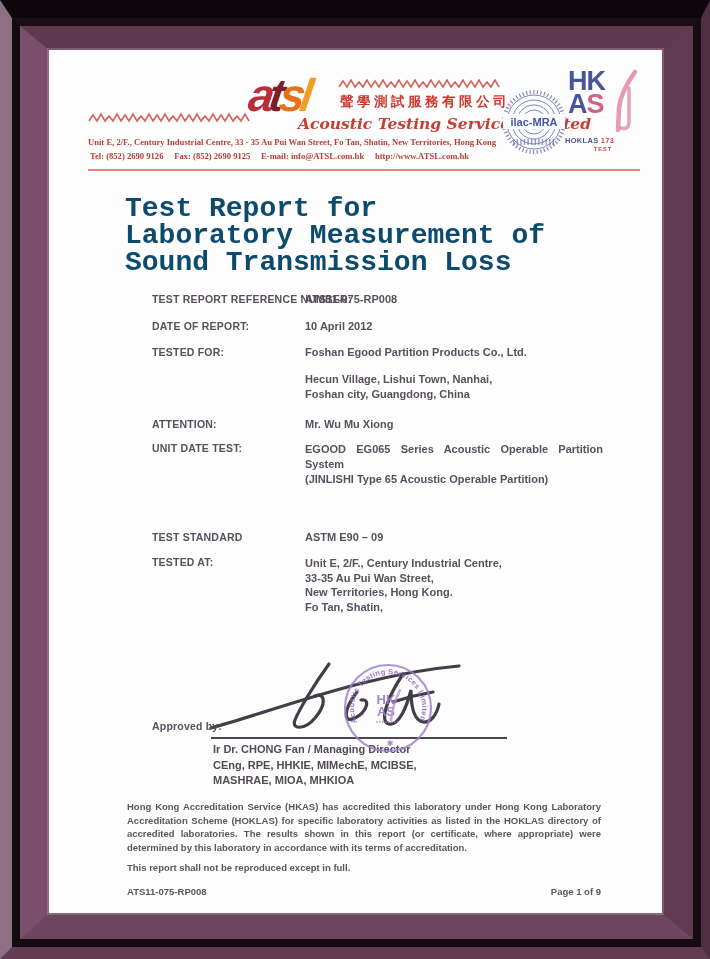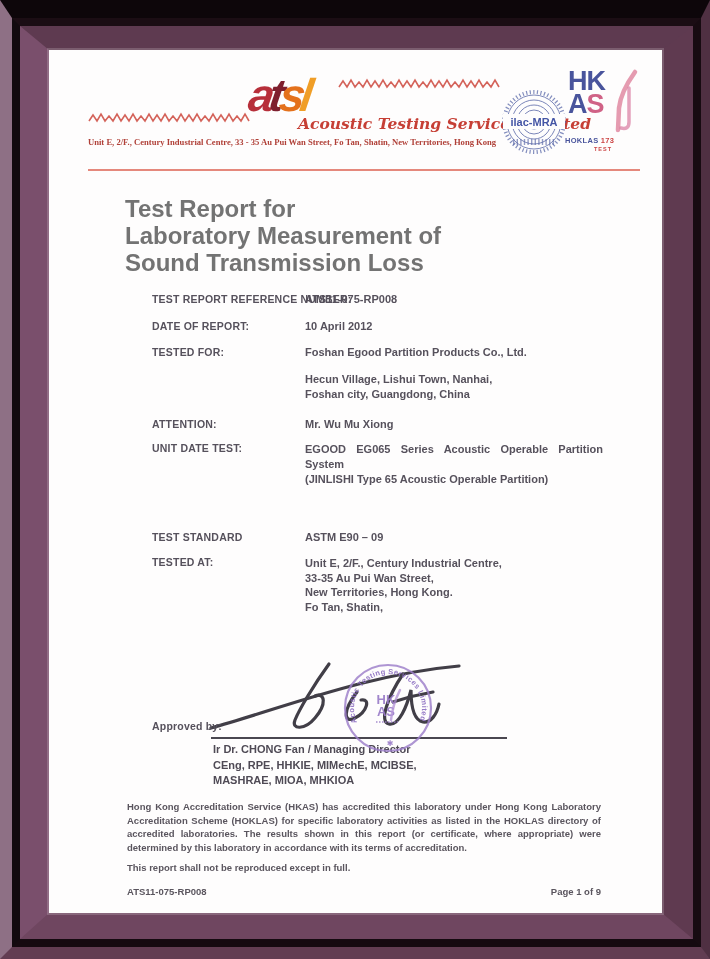--- a/index.html
+++ b/index.html
@@ -24,21 +24,21 @@
   .atsl{font-style:italic;font-weight:900;font-size:46px;letter-spacing:-5px;transform:skewX(-8deg);line-height:1;}
   .chinese{font-size:13.5px;font-weight:bold;letter-spacing:3.5px;color:#ce3a31;white-space:nowrap;}
   .script{font-family:"DejaVu Serif",serif;font-style:italic;font-weight:bold;font-size:15.5px;color:#c63f35;white-space:nowrap;}
   .addr{font-family:"Liberation Serif",serif;font-weight:bold;font-size:8.6px;color:#b04038;white-space:pre-wrap;line-height:13px;}
   .hkasblock{font-weight:900;font-size:27px;line-height:0.84;color:#49549c;letter-spacing:-1px;}
   .hoklas{font-size:7.5px;font-weight:bold;color:#49549c;letter-spacing:0.3px;}
   .hoklas .num{color:#cc4444;}
   .hoklas-sub{font-size:5.5px;font-weight:bold;color:#cc4444;text-align:center;letter-spacing:1px;}
   .sep{height:2px;background:#e5887c;}
   
-  .title{font-size:24px;font-weight:bold;color:#737373;line-height:27px;}
+  .title{font-size:28px;font-weight:bold;color:#0c4a6e;line-height:27px;font-family:Liberation Mono, monospace;}
   
   .sigline{height:2px;background:#4a4750;}
   .name{font-size:11px;font-weight:bold;color:#4f4a55;line-height:15.5px;}
   .stamp{opacity:0.92;}
   
   .foot{font-size:9.5px;font-weight:bold;color:#5a555e;line-height:13.5px;}
 </style>
 </head>
 <body>
 
@@ -53,23 +53,25 @@
           </svg>
 
           <div class="p atsl" style="left:200px;top:22px">
             <span style="color:#b72f3a">a</span><span style="color:#7e1f2e">t</span><span style="color:#e4711c">s</span><span style="color:#f09e27">l</span>
           </div>
 
           <svg class="p" style="left:289px;top:26px" width="164" height="16" viewBox="0 0 164 16">
             <path d="M1 11 L5 5 L9 11 L13 4 L17 11 L21 6 L25 11 L29 4 L33 11 L37 5 L41 11 L45 4 L49 11 L53 6 L57 11 L61 4 L65 11 L69 5 L73 11 L77 4 L81 11 L85 6 L89 11 L93 4 L97 11 L101 5 L105 11 L109 4 L113 11 L117 6 L121 11 L125 4 L129 11 L133 5 L137 11 L141 4 L145 11 L149 6 L153 11 L157 4 L161 11" fill="none" stroke="#d4635a" stroke-width="1.6"></path>
           </svg>
 
+          <div class="p chinese" style="left:291px;top:43px">聲學測試服務有限公司</div>
           <div class="p script" style="left:249px;top:64px">Acoustic Testing Services Limited</div>
 
           <div class="p addr" style="left:39px;top:86px;width:470px">Unit E, 2/F., Century Industrial Centre, 33 - 35 Au Pui Wan Street, Fo Tan, Shatin, New Territories, Hong Kong</div>
+          <div class="p addr" style="left:41px;top:100px;width:470px">Tel: (852) 2690 9126     Fax: (852) 2690 9125     E-mail: info@ATSL.com.hk     http://www.ATSL.com.hk</div>
 
           <div class="p sep" style="left:39px;top:119px;width:552px"></div>
 
           <svg class="p" style="left:452px;top:32px" width="66" height="82" viewBox="0 0 66 82">
             <circle cx="33" cy="40" r="30" fill="none" stroke="#5a68a8" stroke-width="4" stroke-dasharray="1.2 2.4" opacity="0.75"></circle>
             <circle cx="33" cy="40" r="27" fill="none" stroke="#5a68a8" stroke-width="1" opacity="0.8"></circle>
             <circle cx="33" cy="40" r="22" fill="none" stroke="#5a68a8" stroke-width="1" opacity="0.8"></circle>
             <circle cx="33" cy="40" r="17" fill="none" stroke="#5a68a8" stroke-width="1" opacity="0.8"></circle>
             <circle cx="33" cy="40" r="12" fill="none" stroke="#5a68a8" stroke-width="1" opacity="0.8"></circle>
             <circle cx="33" cy="40" r="7" fill="none" stroke="#5a68a8" stroke-width="1" opacity="0.8"></circle>

